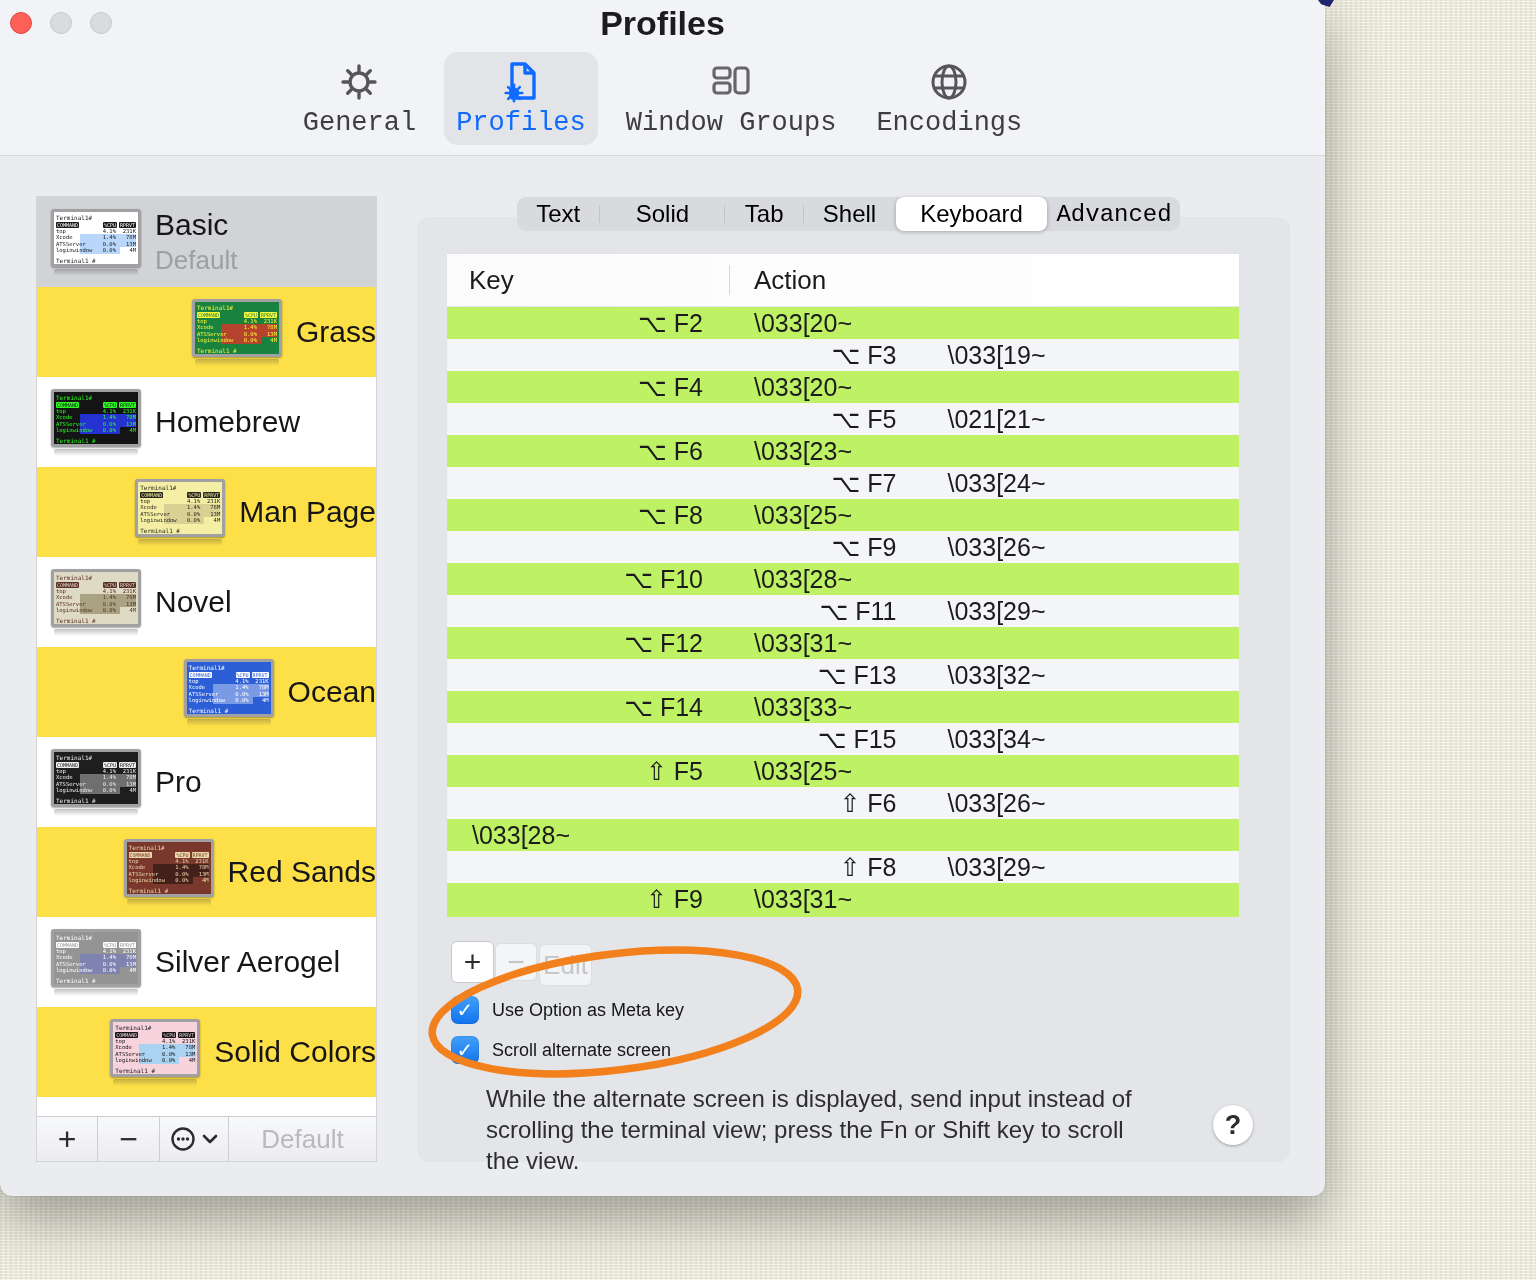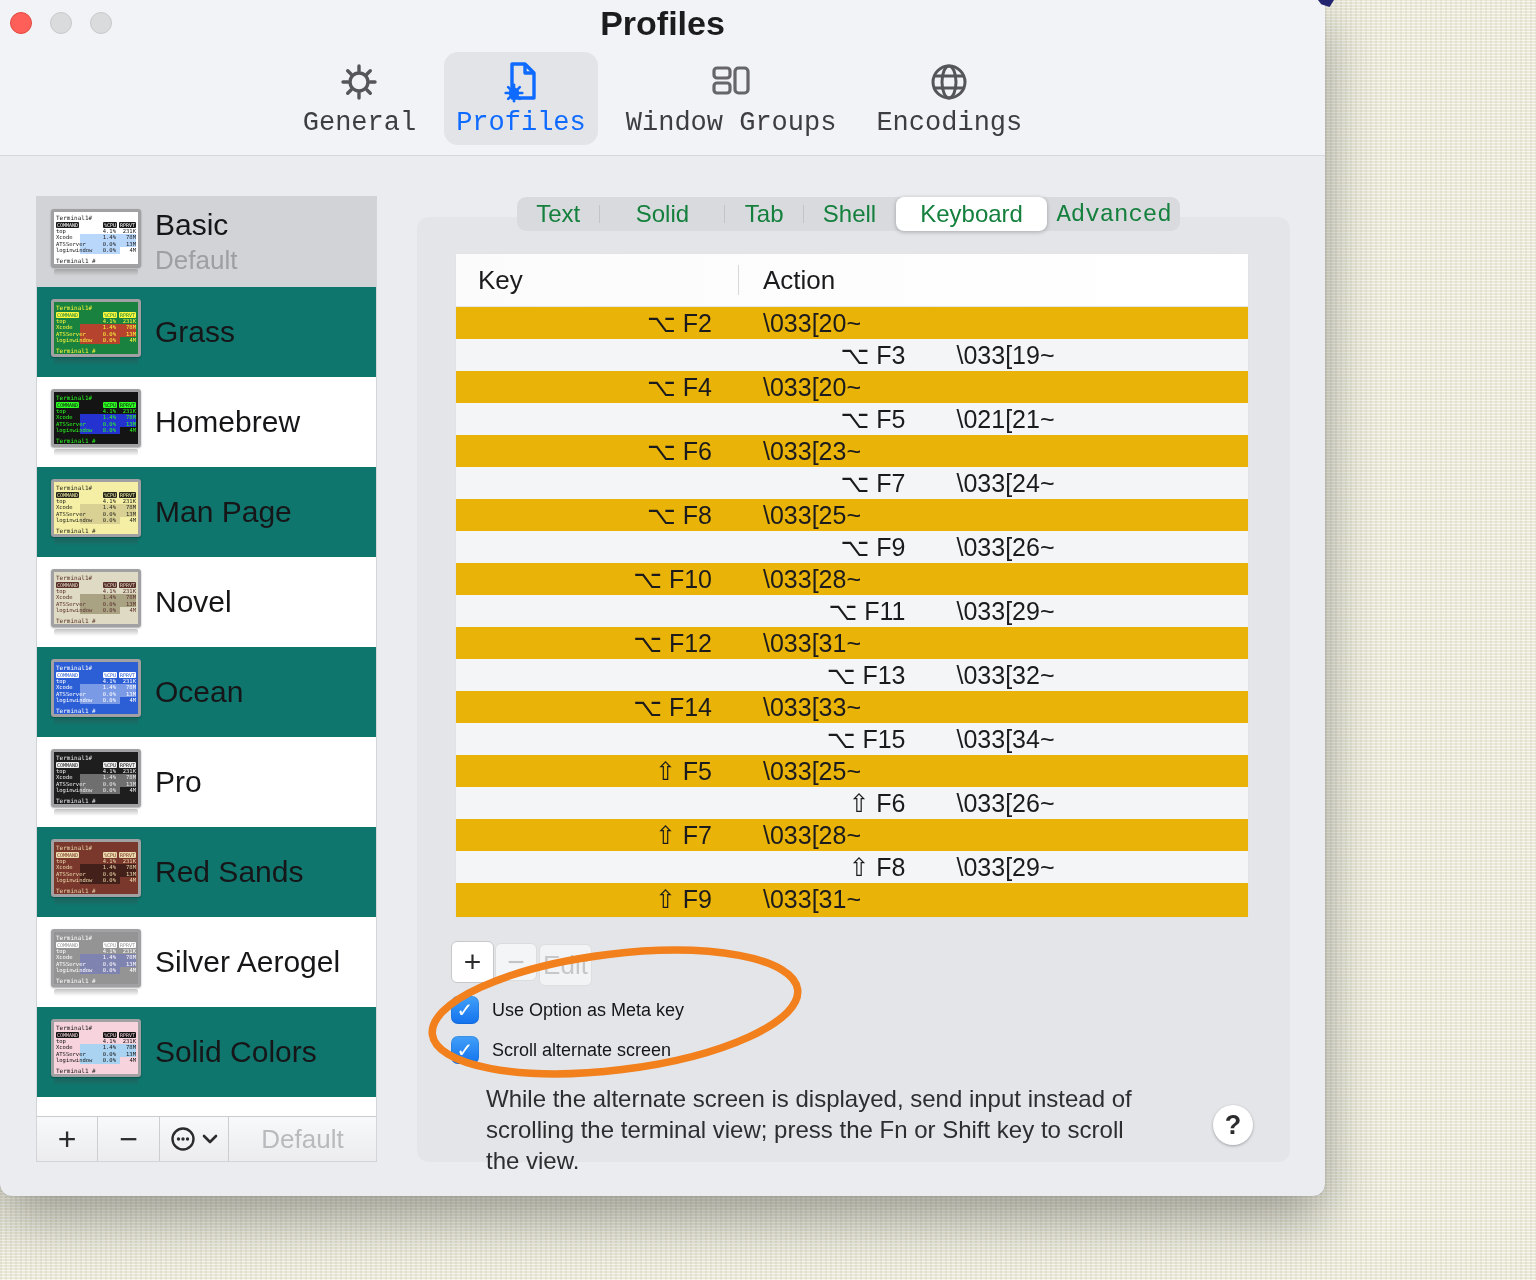--- a/index.html
+++ b/index.html
@@ -43,21 +43,21 @@
   .tb-item.selected { background:#e2e4e8; color:#0f6bff; }
   .tb-item.selected .tb-label { color:#0f6bff; }
   .tb-icon { width:48px; height:48px; display:block; }
   
   .sidebar {
     position:absolute; left:36px; top:196px; width:341px; height:966px;
     background:#fff; border:1px solid #d2d4d7;
   }
   .profile-list { position:absolute; left:0; top:0; width:100%; height:921px; overflow:hidden; }
   .p-item { height:90px; display:flex; align-items:center; padding-left:14px; background:#fff; }
-  .p-item.alt { background:#0f766e; }
+  .p-item.alt { background:#fde047;justify-content:flex-end; }
   .p-item.selected { background:#d2d3d6; }
   .thumb-wrap { width:90px; flex:0 0 90px; }
   .thumb {
     width:90px; height:58px; border:3px solid #a1a1a4; border-radius:3px;
     overflow:hidden; font-family:"DejaVu Sans Mono",monospace; padding:2px 2px;
     box-shadow:0 1px 2px rgba(0,0,0,.35);
   }
   .t-reflect { width:84px; height:7px; margin:2px auto 0;
     background:linear-gradient(to bottom, rgba(60,60,60,.30), rgba(60,60,60,0)); border-radius:2px; }
   .t-title { font-size:6px; line-height:7px; white-space:nowrap; }
@@ -90,29 +90,29 @@
   .panel {
     position:absolute; left:417px; top:217px; width:873px; height:945px;
     background:#e3e5e9; border-radius:12px;
   }
   .seg {
     position:absolute; left:100px; top:-20px; width:663px; height:34px;
     background:#d8dade; border-radius:9px; display:flex; align-items:center;
   }
   .seg-item {
     height:34px; display:flex; align-items:center; justify-content:center;
-    font-size:24px; color:#15803d; position:relative; border-radius:8px;
+    font-size:24px; color:#000000; position:relative; border-radius:8px;
   }
   .seg-item.selected { background:#fff; box-shadow:0 1px 4px rgba(0,0,0,.28); }
   .seg-div { width:1px; height:18px; background:#c2c4c8; }
   .seg-div.hide { background:transparent; }
   
   .ktable {
-    position:absolute; left:38px; top:36px; width:794px; height:665px;
-    background:#eab308; border:1px solid #e2e3e5;
+    position:absolute; left:29px; top:36px; width:794px; height:665px;
+    background:#bef264; border:1px solid #e2e3e5;
   }
   .k-head { height:53px; display:flex; align-items:center; border-bottom:1px solid #e7e7e9;
     font-size:26px; color:#1b1b1d; background:linear-gradient(to right,#fbfbfc,#ffffff); }
   .k-head .hc1 { width:282px; padding-left:22px; }
   .k-head .hdiv { width:1px; height:30px; background:#d8d8da; }
   .k-head .hc2 { padding-left:24px; }
   .k-rows { }
   .k-row { height:32px; display:flex; align-items:center; font-size:25px; color:#1b1b1d; }
   .k-row.alt { background:#f4f5f6;justify-content:center; }
   .k-key { width:282px; text-align:right; padding-right:26px; }
@@ -748,21 +748,20 @@
     <span class="k-key">⇧ F5</span>
     <span class="k-act">\033[25~</span>
   </div>
 
   <div class="k-row alt">
     <span class="k-key">⇧ F6</span>
     <span class="k-act">\033[26~</span>
   </div>
 
   <div class="k-row">
-    <span class="k-key">⇧ F7</span>
     <span class="k-act">\033[28~</span>
   </div>
 
   <div class="k-row alt">
     <span class="k-key">⇧ F8</span>
     <span class="k-act">\033[29~</span>
   </div>
 
   <div class="k-row">
     <span class="k-key">⇧ F9</span>

